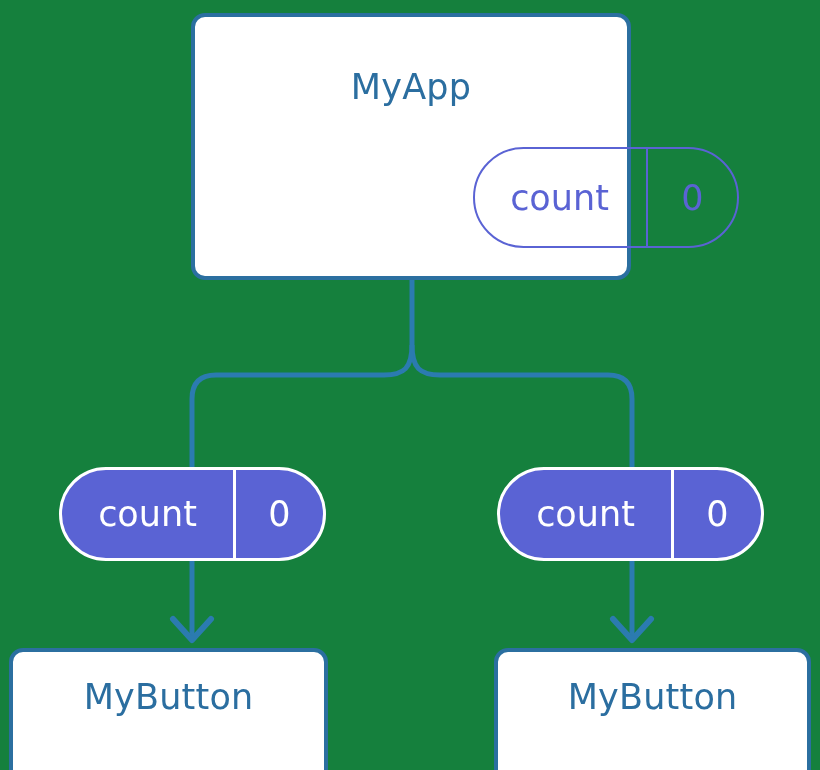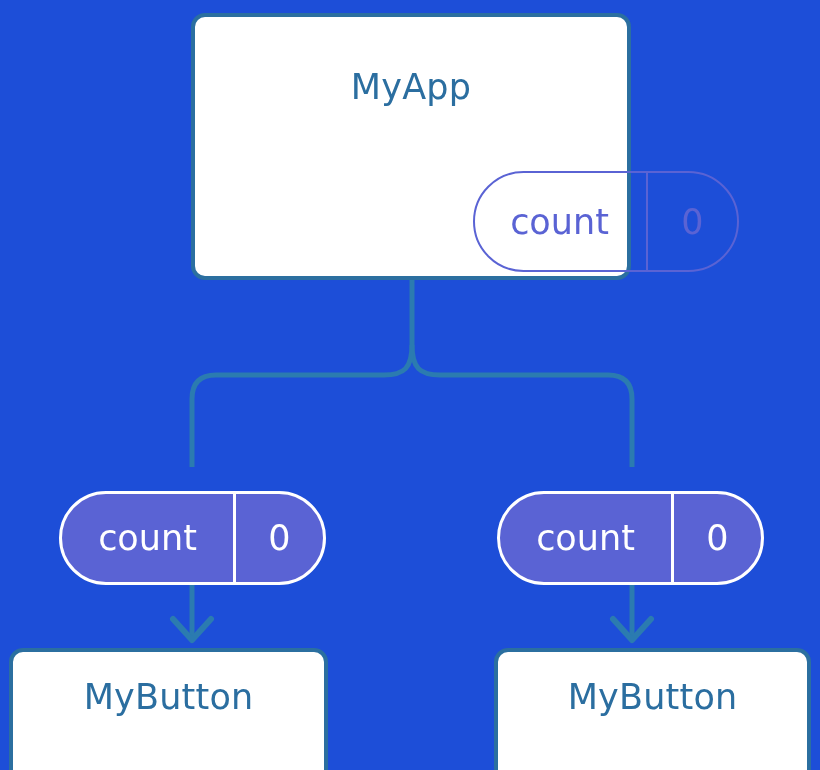--- a/index.html
+++ b/index.html
@@ -9,21 +9,21 @@
   body {
     width: 820px;
     height: 770px;
     overflow: hidden;
     font-family: "DejaVu Sans", "Liberation Sans", sans-serif;
   }
   #diagram-root {
     position: relative;
     width: 820px;
     height: 770px;
-    background: #1d4ed8;
+    background: #15803d;
   }
   #edges-layer {
     position: absolute;
     left: 0;
     top: 0;
     width: 820px;
     height: 770px;
   }
 
   
@@ -79,21 +79,20 @@
   }
 
   
   .state-pill {
     position: absolute;
     display: flex;
     align-items: stretch;
     box-sizing: border-box;
     border-radius: 999px;
     overflow: hidden;
-    margin-top: 24px;
   }
   .pill-key, .pill-value {
     display: flex;
     align-items: center;
     justify-content: center;
     font-size: 35px;
     font-weight: 400;
     white-space: nowrap;
   }
 

